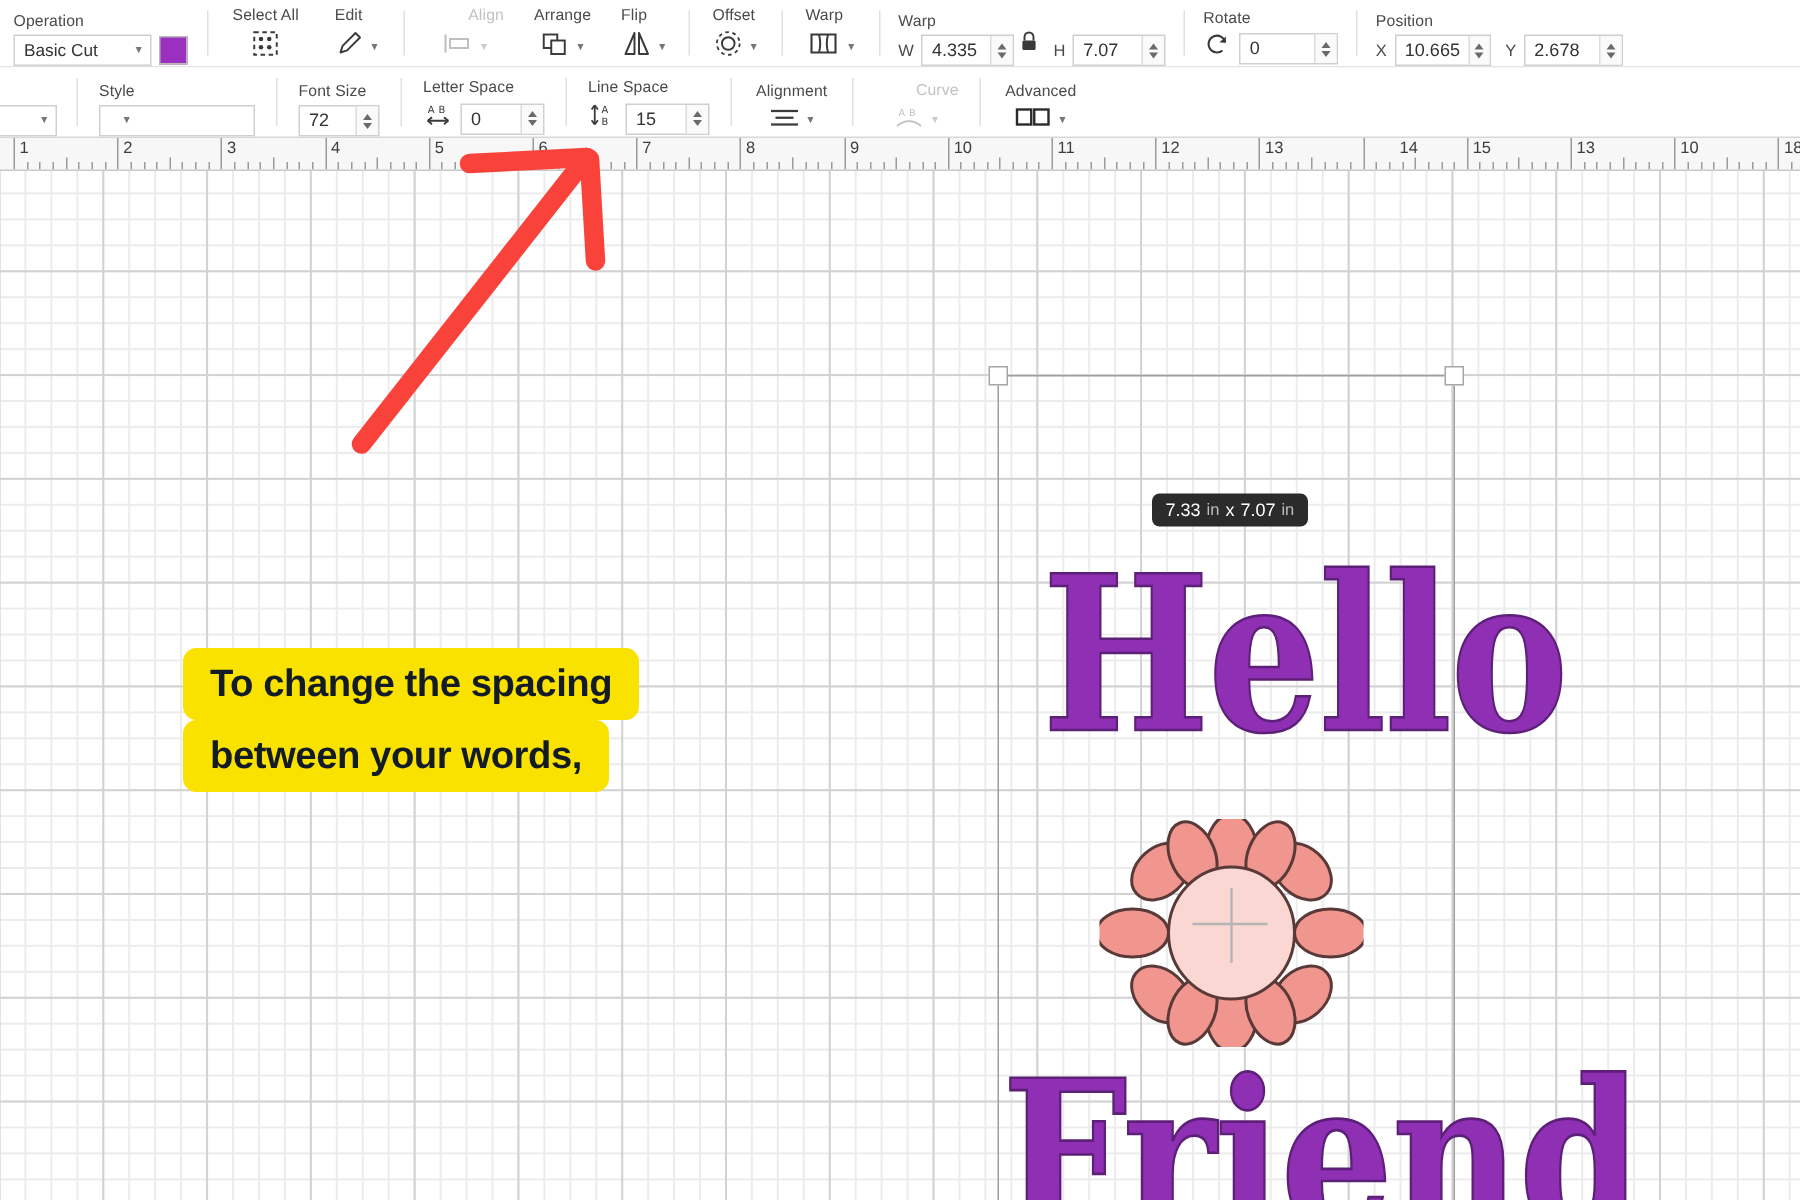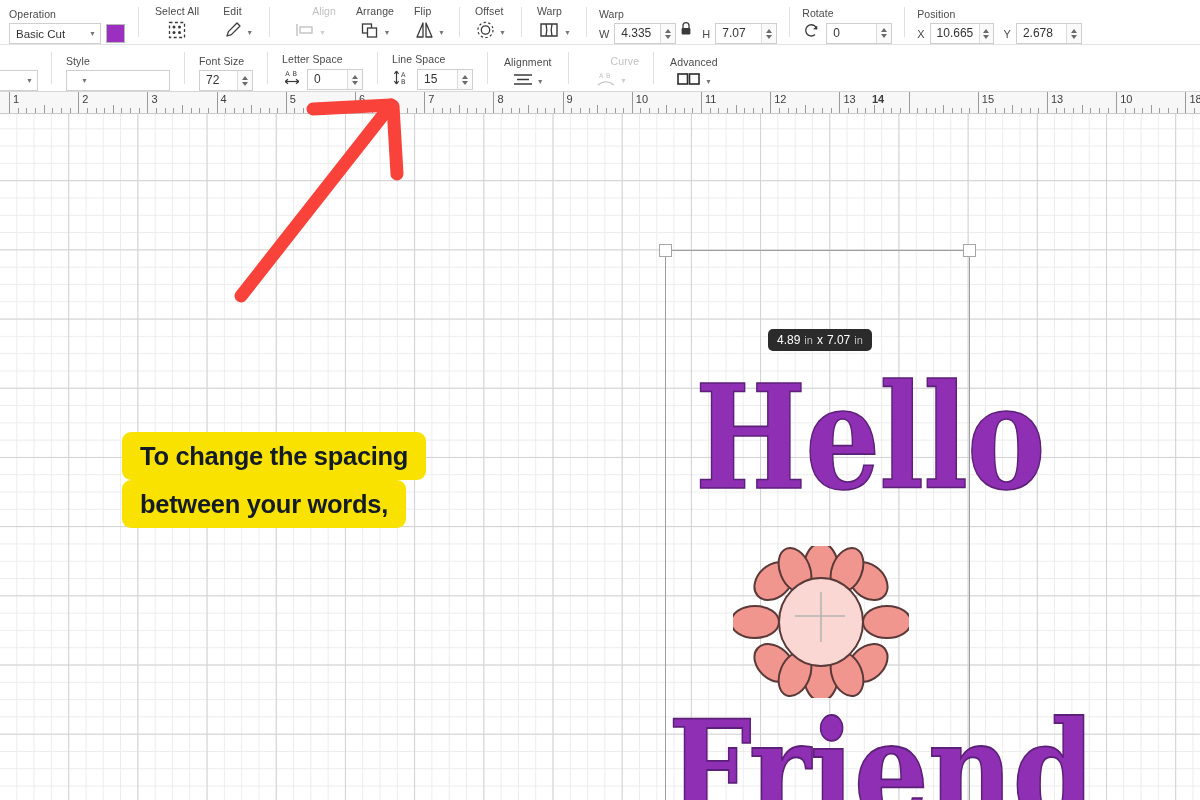--- a/index.html
+++ b/index.html
@@ -569,21 +569,21 @@
       <div class="rmark" style="left: 839.4px; height: 21px;"></div>
       <div class="rnum" style="left: 843.4px;">13</div>
       <div class="rmark" style="left: 848.05px; height: 5px;"></div>
       <div class="rmark" style="left: 856.7px; height: 5px;"></div>
       <div class="rmark" style="left: 865.35px; height: 5px;"></div>
       <div class="rmark" style="left: 874px; height: 8px;"></div>
       <div class="rmark" style="left: 882.65px; height: 5px;"></div>
       <div class="rmark" style="left: 891.3px; height: 5px;"></div>
       <div class="rmark" style="left: 899.95px; height: 5px;"></div>
       <div class="rmark" style="left: 908.6px; height: 21px;"></div>
-      <div class="rnum" style="left: 872px; font-weight: bold;">14</div>
+      <div class="rnum" style="left: 933px;">14</div>
       <div class="rmark" style="left: 917.25px; height: 5px;"></div>
       <div class="rmark" style="left: 925.9px; height: 5px;"></div>
       <div class="rmark" style="left: 934.55px; height: 5px;"></div>
       <div class="rmark" style="left: 943.2px; height: 8px;"></div>
       <div class="rmark" style="left: 951.85px; height: 5px;"></div>
       <div class="rmark" style="left: 960.5px; height: 5px;"></div>
       <div class="rmark" style="left: 969.15px; height: 5px;"></div>
       <div class="rmark" style="left: 977.8px; height: 21px;"></div>
       <div class="rnum" style="left: 981.8px;">15</div>
       <div class="rmark" style="left: 986.45px; height: 5px;"></div>
@@ -644,21 +644,21 @@
         </g>
         <ellipse cx="88" cy="76" rx="42" ry="44" fill="#fbd7d3" stroke="#5a3a38" stroke-width="2"></ellipse>
         <line x1="62" y1="70" x2="112" y2="70" stroke="#b5b5b5" stroke-width="1.6"></line>
         <line x1="88" y1="46" x2="88" y2="96" stroke="#b5b5b5" stroke-width="1.6"></line>
       </svg>
     </div>
 
     <div class="word" id="word-friend">Friend</div>
 
     <div id="size-badge">
-      <span>4.89</span>
+      <span>7.33</span>
       <span class="unit">in</span>
       <span>x</span>
       <span>7.07</span>
       <span class="unit">in</span>
     </div>
 
     <div id="callout">
       <div class="cl-row r1">
           <span class="cl-line">To change the spacing</span>
         </div>

